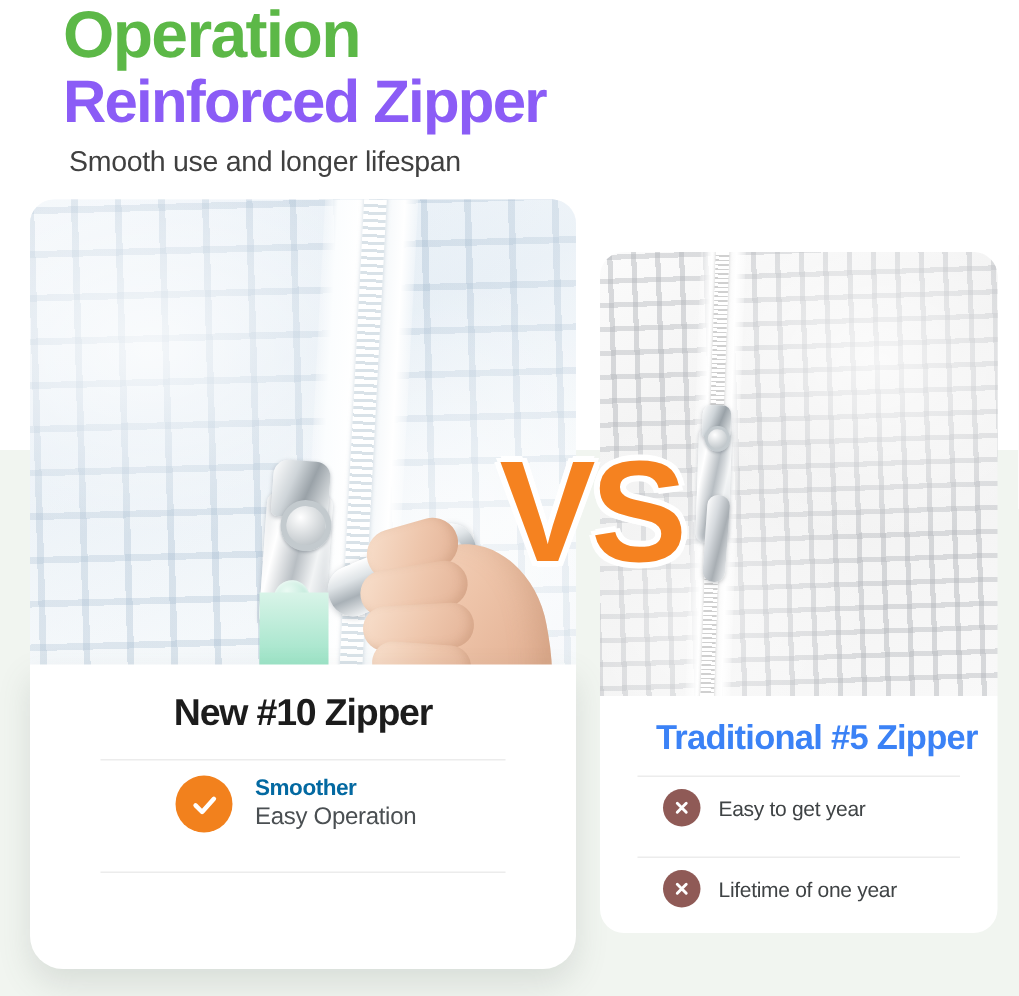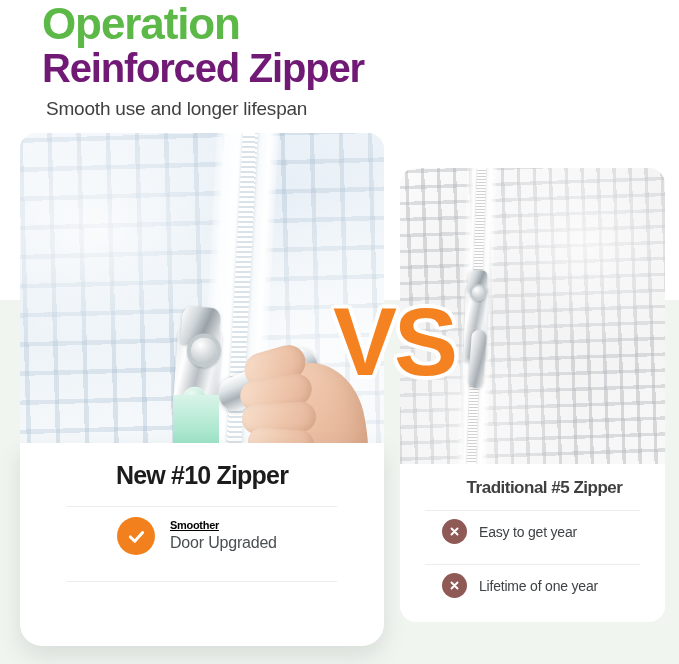--- a/index.html
+++ b/index.html
@@ -44,21 +44,21 @@
     line-height: 1.02;
     letter-spacing: -1.1px;
     color: #5cb847;
     margin: 0;
   }
   .headline-main {
     font-size: 40px;
     font-weight: bold;
     line-height: 1.08;
     letter-spacing: -1.2px;
-    color: #701a75;
+    color: #8b5cf6;
     margin: 0;
     white-space: nowrap;
   }
   .headline-sub {
     font-size: 19px;
     font-weight: normal;
     color: #404040;
     letter-spacing: -0.2px;
     margin: 8px 0 0 4px;
   }
@@ -407,23 +407,23 @@
     font-weight: bold;
     color: #1c1c1c;
     margin: 0;
   }
   .card-left .card-title {
     font-size: 25px;
     letter-spacing: -0.8px;
     padding-top: 18px;
   }
   .card-right .card-title {
-    font-size: 17px;
+    font-size: 23px;
     letter-spacing: -0.5px;
-    color: #404040;
+    color: #3b82f6;
     padding-top: 14px;
     padding-left: 24px;
   }
 
   .divider {
     height: 1px;
     background: #ececec;
     border: 0;
     margin: 0 auto;
   }
@@ -455,26 +455,25 @@
     height: 38px;
     background: #f2811d;
   }
   .badge-cross {
     width: 25px;
     height: 25px;
     background: #8f5a56;
   }
 
   .feature-text .line1 {
-    font-size: 11px;
+    font-size: 15px;
     font-weight: bold;
-    color: #000000;
+    color: #0369a1;
     letter-spacing: -0.3px;
     line-height: 1.2;
-    text-decoration: underline;
   }
   .feature-text .line2 {
     font-size: 16px;
     font-weight: normal;
     color: #4a4f52;
     letter-spacing: -0.2px;
     line-height: 1.25;
   }
   .feature-plain {
     font-size: 14px;
@@ -547,21 +546,21 @@
     <hr class="divider">
 
     <div class="feature-row">
       <span class="badge-check">
         <svg width="21" height="21" viewBox="0 0 24 24" aria-hidden="true">
           <path d="M5 12.5 L10 17.5 L19 7.5" fill="none" stroke="#ffffff" stroke-width="3.4" stroke-linecap="round" stroke-linejoin="round"></path>
         </svg>
       </span>
       <span class="feature-text">
         <div class="line1">Smoother</div>
-        <div class="line2">Door Upgraded</div>
+        <div class="line2">Easy Operation</div>
       </span>
     </div>
 
     <hr class="divider">
 
   </div>
 
   <div class="card card-right">
     <div class="card-title">Traditional #5 Zipper</div>
 

